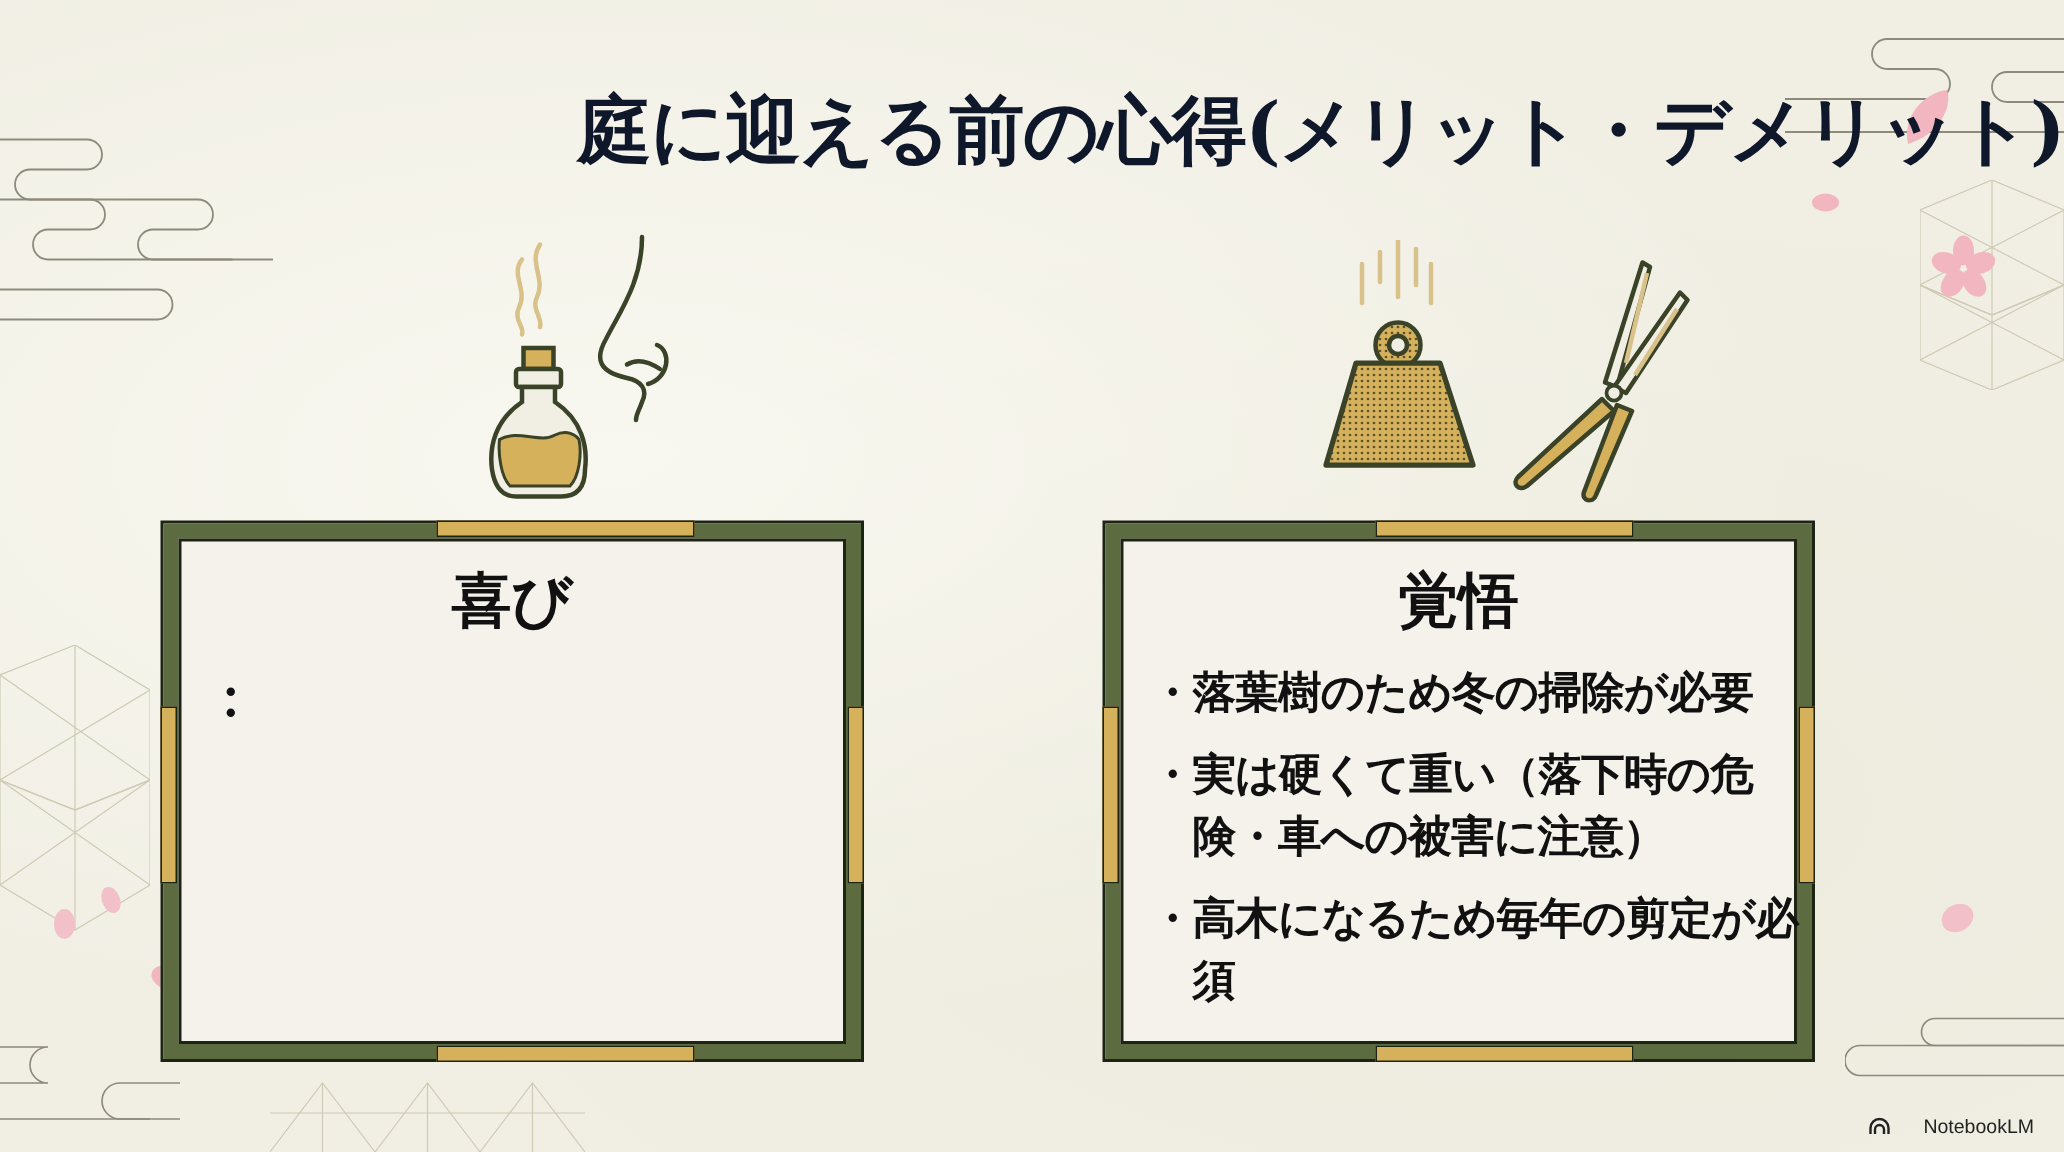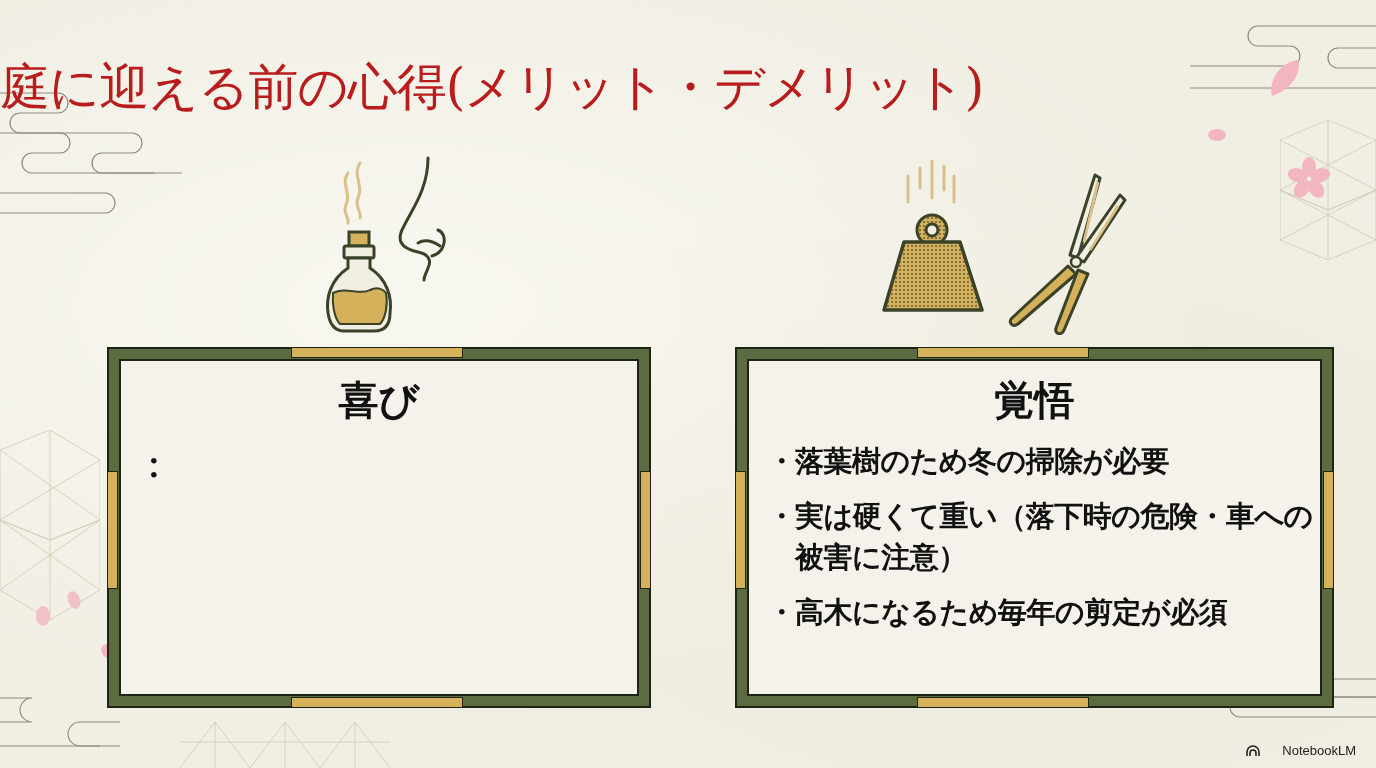--- a/index.html
+++ b/index.html
@@ -12,23 +12,23 @@
   .paper {
     position: absolute; inset: 0;
     background:
       radial-gradient(ellipse at 30% 40%, rgba(255,255,250,0.55), rgba(255,255,250,0) 60%),
       radial-gradient(ellipse at 75% 70%, rgba(230,226,210,0.35), rgba(230,226,210,0) 55%),
       #f1efe4;
   }
   .deco { position: absolute; pointer-events: none; }
   .title {
     position: absolute; left: 0; right: 0; top: 54px;
-    text-align: left; font-size: 50px; font-weight: normal; letter-spacing: -1px;
+    text-align: right; font-size: 50px; font-weight: bold; letter-spacing: -1px;
     font-family: "DejaVu Serif", "Liberation Serif", serif;
-    color: #b91c1c;
+    color: #0f172a;
   }
   .icon-group { position: absolute; }
   .panel {
     position: absolute; top: 347px; height: 361px;
     box-sizing: border-box;
     background: #f4f2ea;
     border: 2px solid #1d2414;
   }
   .panel .frame {
     position: absolute; inset: 0;
@@ -185,35 +185,35 @@
     <path d="M70 85 L95 5 L100 8 L78 88 Z" fill="#f1efe4" stroke="#3a4328" stroke-width="3" stroke-linejoin="round"></path>
     <path d="M76 88 L120 25 L125 30 L84 92 Z" fill="#f1efe4" stroke="#3a4328" stroke-width="3" stroke-linejoin="round"></path>
     <path d="M84 72 L98 12" stroke="#d8c28a" stroke-width="3"></path>
     <path d="M90 80 L118 36" stroke="#d8c28a" stroke-width="3"></path>
     <circle cx="76" cy="92" r="5" fill="#f1efe4" stroke="#3a4328" stroke-width="2.5"></circle>
     <path d="M68 96 L12 148 C8 152 12 158 18 154 L76 104 Z" fill="#d5b15c" stroke="#3a4328" stroke-width="3" stroke-linejoin="round"></path>
     <path d="M78 100 L56 158 C54 164 62 166 64 160 L88 104 Z" fill="#d5b15c" stroke="#3a4328" stroke-width="3" stroke-linejoin="round"></path>
   </svg>
 </div>
 
-<div class="panel" style="left:107px;width:544px">
+<div class="panel" style="left:107px;width:469px">
   <div class="frame"></div>
   <div class="inner-line"></div>
   <div class="gold-h" style="left:182px;width:172px;top:-2px;height:11px"></div>
   <div class="gold-h" style="left:182px;width:172px;bottom:-2px;height:11px"></div>
   <div class="gold-v" style="left:-2px;width:11px;top:122px;height:118px"></div>
   <div class="gold-v" style="right:-2px;width:11px;top:122px;height:118px"></div>
   <div class="panel-title">喜び</div>
   <ul class="bullets">
     <li><span class="dot">・</span></li>
     <li><span class="dot">・</span></li>
   </ul>
 </div>
 
-<div class="panel" style="left:735px;width:599px">
+<div class="panel" style="left:735px;width:475px">
   <div class="frame"></div>
   <div class="inner-line"></div>
   <div class="gold-h" style="left:180px;width:172px;top:-2px;height:11px"></div>
   <div class="gold-h" style="left:180px;width:172px;bottom:-2px;height:11px"></div>
   <div class="gold-v" style="left:-2px;width:11px;top:122px;height:118px"></div>
   <div class="gold-v" style="right:-2px;width:11px;top:122px;height:118px"></div>
   <div class="panel-title">覚悟</div>
   <ul class="bullets" style="right:-4px">
     <li><span class="dot">・</span><span>落葉樹のため冬の掃除が必要</span></li>
     <li><span class="dot">・</span><span>実は硬くて重い（落下時の危険・車への被害に注意）</span></li>

